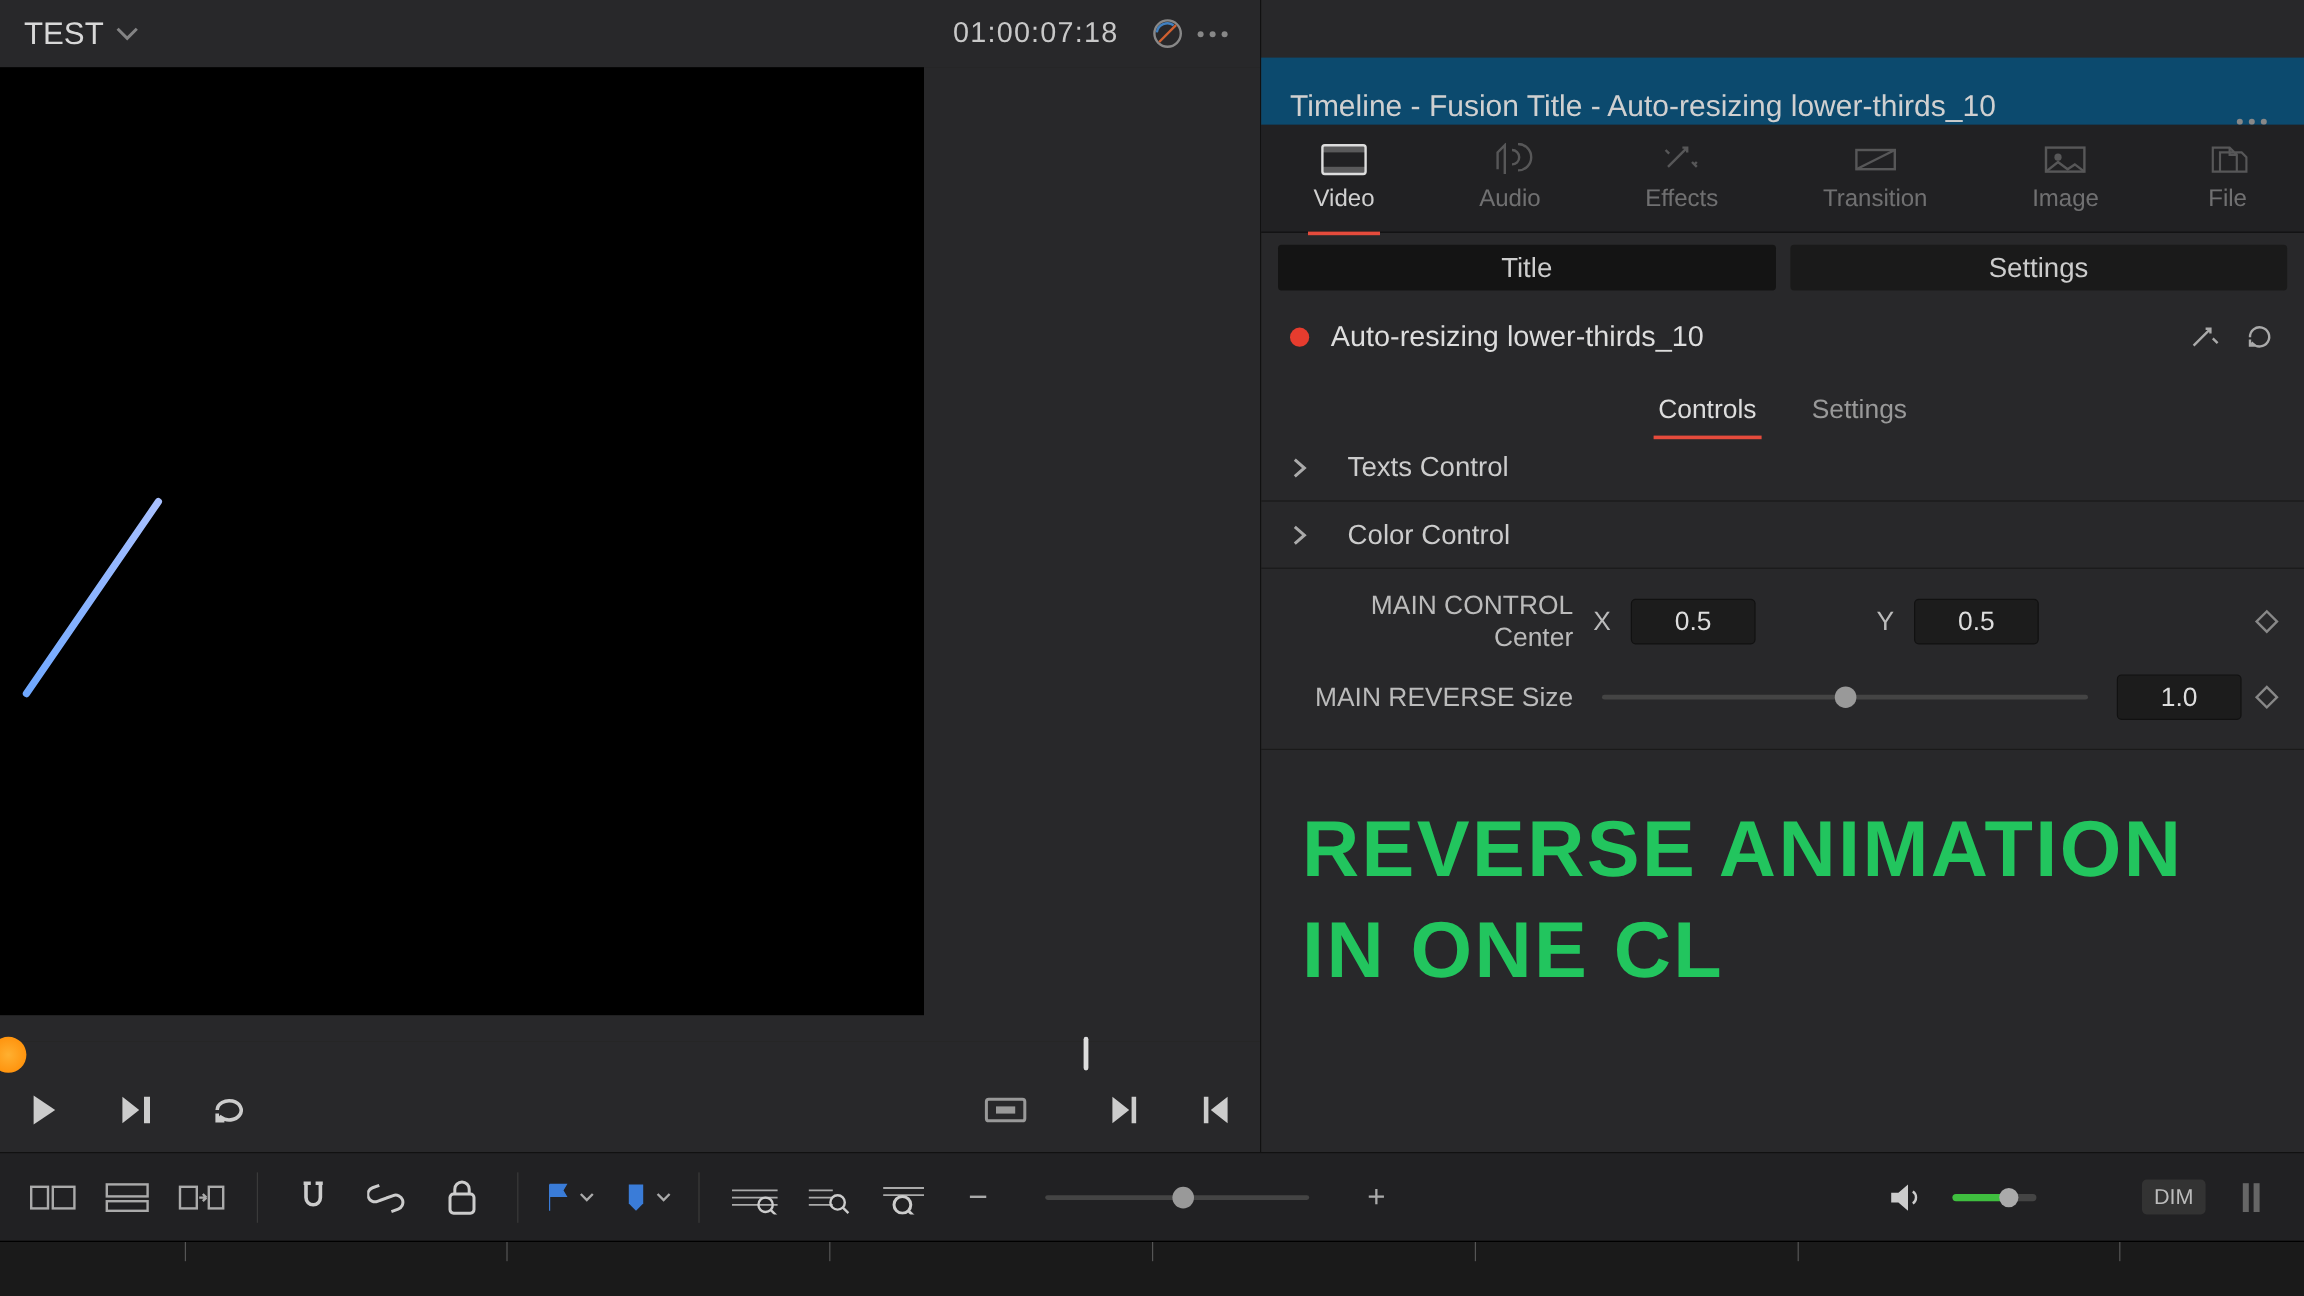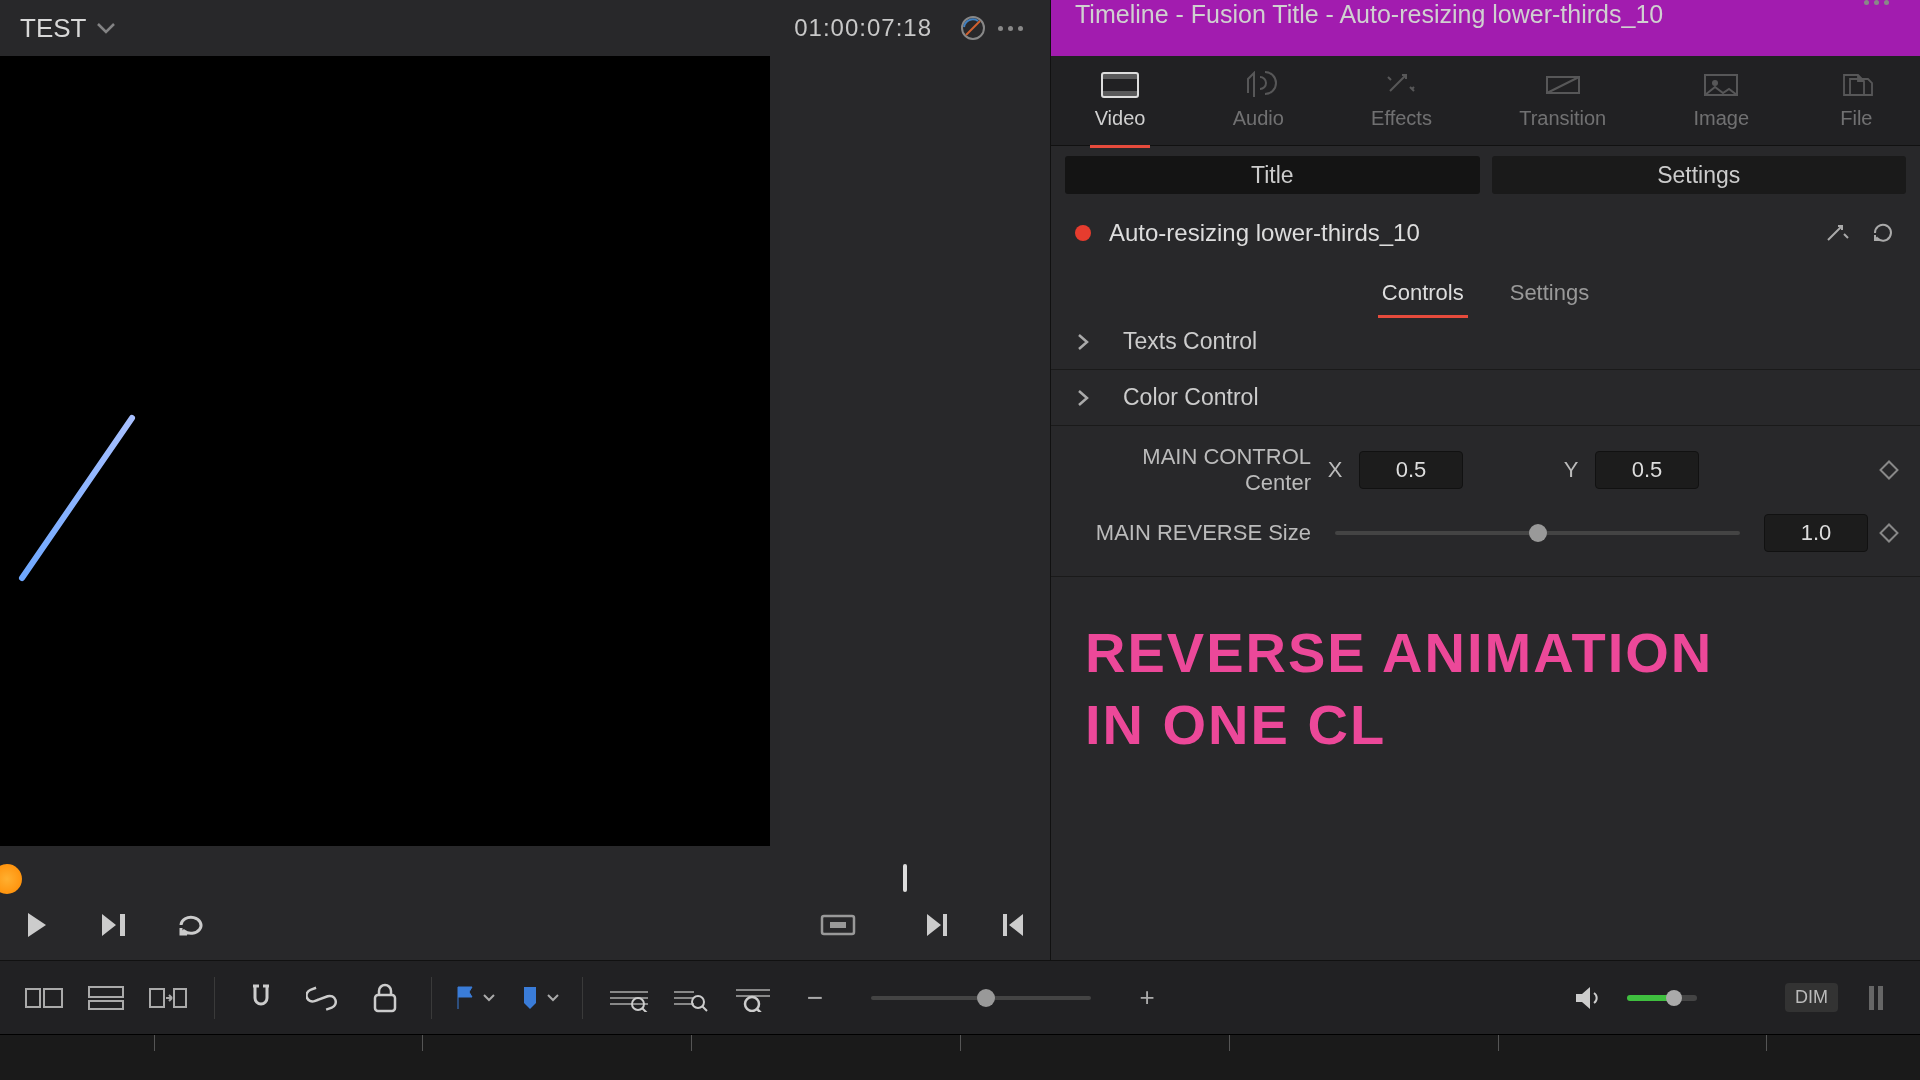--- a/index.html
+++ b/index.html
@@ -16,21 +16,21 @@
 .dot { width: 5px; height: 5px; border-radius: 50%; background: #888; }
 .canvas-wrap { flex: 1; background: #28282a; position: relative; }
 .canvas { position: absolute; top: 0; left: 0; width: 770px; height: 790px; background: #000; }
 .line-preview { position: absolute; left: 12px; top: 352px; width: 130px; height: 180px; }
 .scrub { height: 22px; background: #28282a; position: relative; }
 .scrub-dot { position: absolute; top: -4px; left: 86%; width: 4px; height: 28px; background: #ddd; border-radius: 2px; }
 .transport { height: 70px; background: #28282a; display: flex; align-items: center; padding: 0 14px; gap: 34px; }
 .t-btn { width: 44px; height: 44px; display: flex; align-items: center; justify-content: center; cursor: pointer; }
 .t-push-right { margin-left: auto; }
 .inspector-pane { flex: 1; background: #28282a; display: flex; flex-direction: column; border-left: 1px solid #111; }
-.insp-header { height: 56px; display: flex; align-items: flex-start; padding: 0 24px; background: #a21caf; }
+.insp-header { height: 56px; display: flex; align-items: flex-end; padding: 0 24px; background: #0c4a6e; margin-top: 48px; }
 .insp-title { color: #d0d0d0; font-size: 25px; }
 .tab-strip { height: 90px; display: flex; justify-content: space-around; align-items: center; background: #212123; border-bottom: 1px solid #111; }
 .tab { display: flex; flex-direction: column; align-items: center; gap: 8px; cursor: pointer; opacity: .45; position: relative; padding: 8px 12px; }
 .tab.active { opacity: 1; }
 .tab.active::after { content: ''; position: absolute; bottom: -10px; left: 10%; width: 80%; height: 3px; background: #e64b3c; }
 .tab-label { font-size: 20px; color: #d0d0d0; }
 .tab-icon { width: 40px; height: 28px; }
 .subtab-row { height: 58px; display: flex; padding: 10px 14px; gap: 12px; }
 .subtab { flex: 1; background: #1a1a1a; display: flex; align-items: center; justify-content: center; font-size: 23px; color: #ccc; cursor: pointer; border-radius: 3px; }
 .subtab.active { background: #141414; }
@@ -47,21 +47,21 @@
 .controls-block { padding: 18px 24px 24px; border-bottom: 1px solid #1a1a1a; }
 .ctrl-row { display: flex; align-items: center; margin-bottom: 18px; gap: 14px; }
 .ctrl-label { font-size: 22px; color: #bbb; text-align: right; }
 .checkbox { width: 26px; height: 26px; background: #ddd; display: flex; align-items: center; justify-content: center; border-radius: 2px; }
 .check-lbl { font-size: 22px; color: #ccc; }
 .diamond { width: 14px; height: 14px; transform: rotate(45deg); border: 2px solid #888; margin-left: auto; cursor: pointer; }
 .num-field { width: 104px; height: 38px; background: #1c1c1c; border-radius: 4px; display: flex; align-items: center; justify-content: center; font-size: 22px; color: #ddd; border: 1px solid #111; }
 .axis-lbl { font-size: 22px; color: #bbb; width: 20px; text-align: center; }
 .slider { flex: 1; height: 4px; background: #444; position: relative; border-radius: 2px; margin: 0 10px; }
 .slider-knob { position: absolute; top: -7px; left: 48%; width: 18px; height: 18px; border-radius: 50%; background: #999; }
-.big-text { padding: 40px 34px; font-family: "Arial Black", sans-serif; font-weight: 900; font-size: 56px; line-height: 1.28; color: #ec4899; letter-spacing: 2px; }
+.big-text { padding: 40px 34px; font-family: "Arial Black", sans-serif; font-weight: 900; font-size: 66px; line-height: 1.28; color: #22c55e; letter-spacing: 2px; }
 .bottom-toolbar { height: 74px; background: #212123; display: flex; align-items: center; padding: 0 20px; gap: 14px; border-top: 1px solid #111; }
 .tb-btn { width: 48px; height: 48px; display: flex; align-items: center; justify-content: center; cursor: pointer; border-radius: 4px; }
 .tb-group { display: flex; gap: 6px; align-items: center; }
 .sep { width: 1px; height: 42px; background: #3a3a3a; margin: 0 8px; }
 .zoom-slider { width: 220px; height: 4px; background: #444; position: relative; border-radius: 2px; margin: 0 18px; }
 .zoom-knob { position: absolute; top: -7px; left: 48%; width: 18px; height: 18px; border-radius: 50%; background: #999; }
 .vol-bar { width: 70px; height: 6px; background: linear-gradient(to right, #3fbf3f 60%, #444 60%); border-radius: 3px; position: relative; }
 .vol-knob { position: absolute; top: -5px; left: 56%; width: 16px; height: 16px; border-radius: 50%; background: #aaa; }
 .dim-box { padding: 4px 10px; background: #333; border-radius: 4px; font-size: 18px; color: #bbb; }
 .timeline-strip { flex: 1; background: #1a1a1a; border-top: 1px solid #000; position: relative; }

